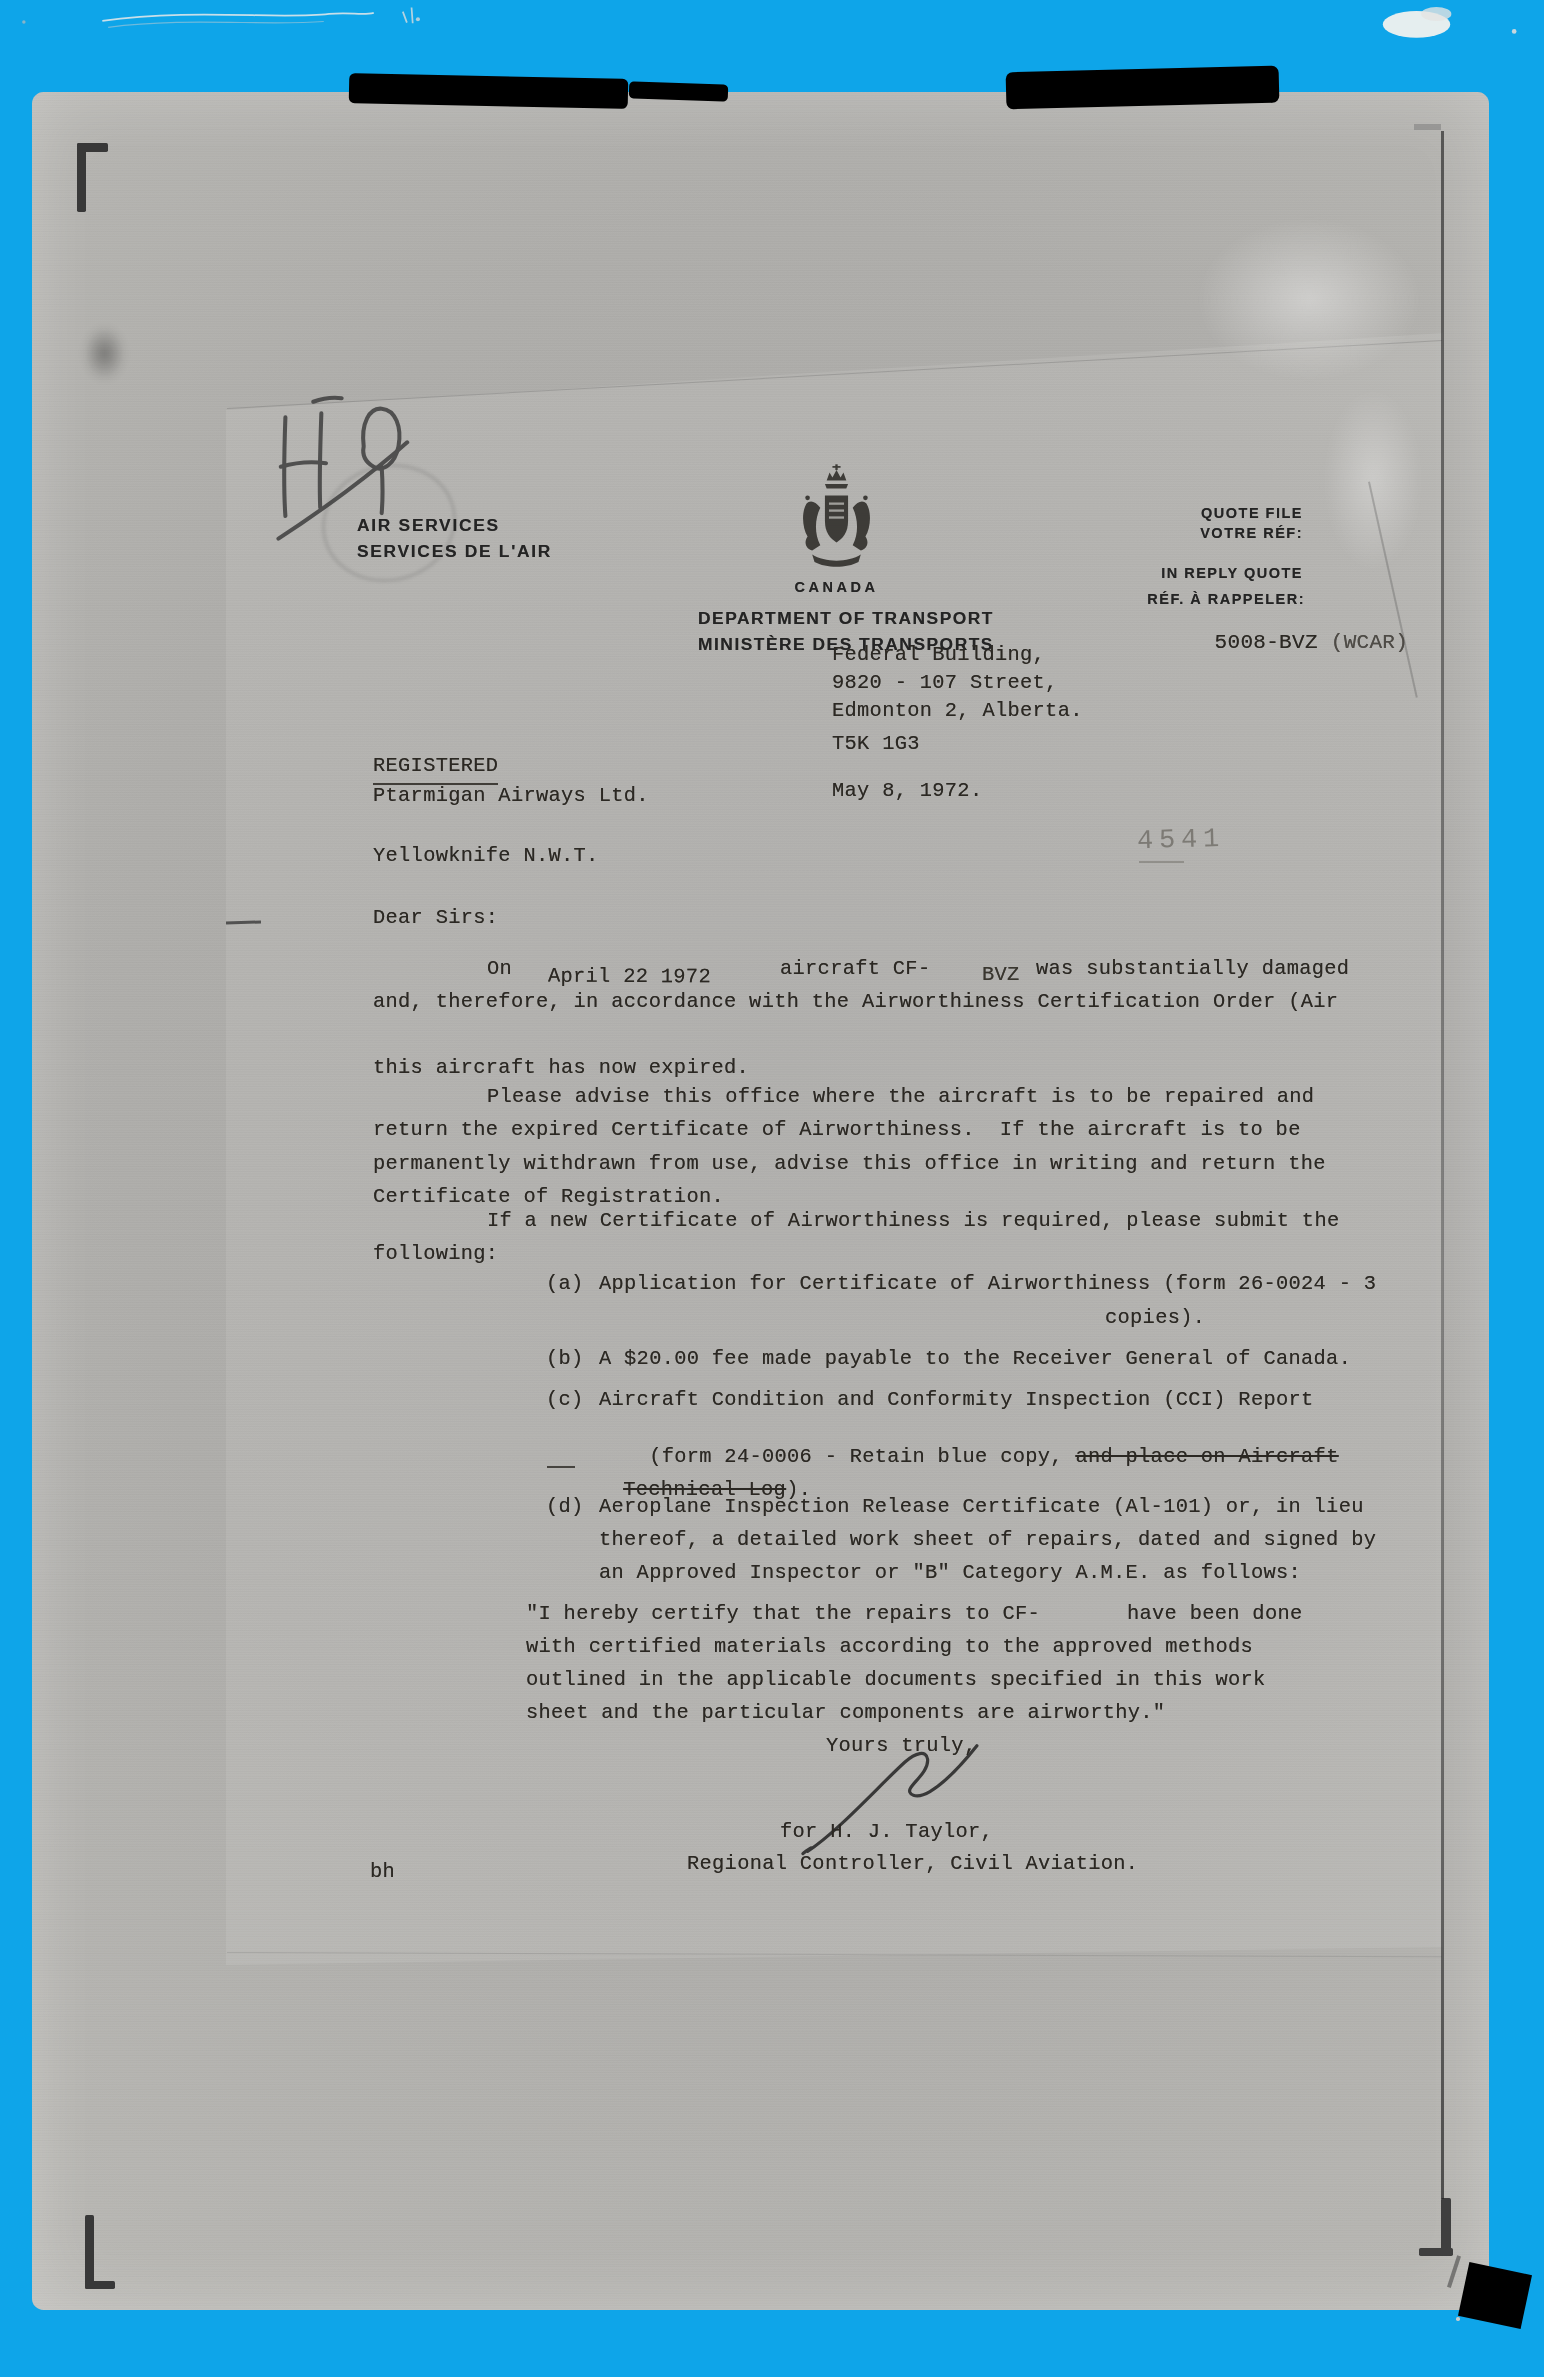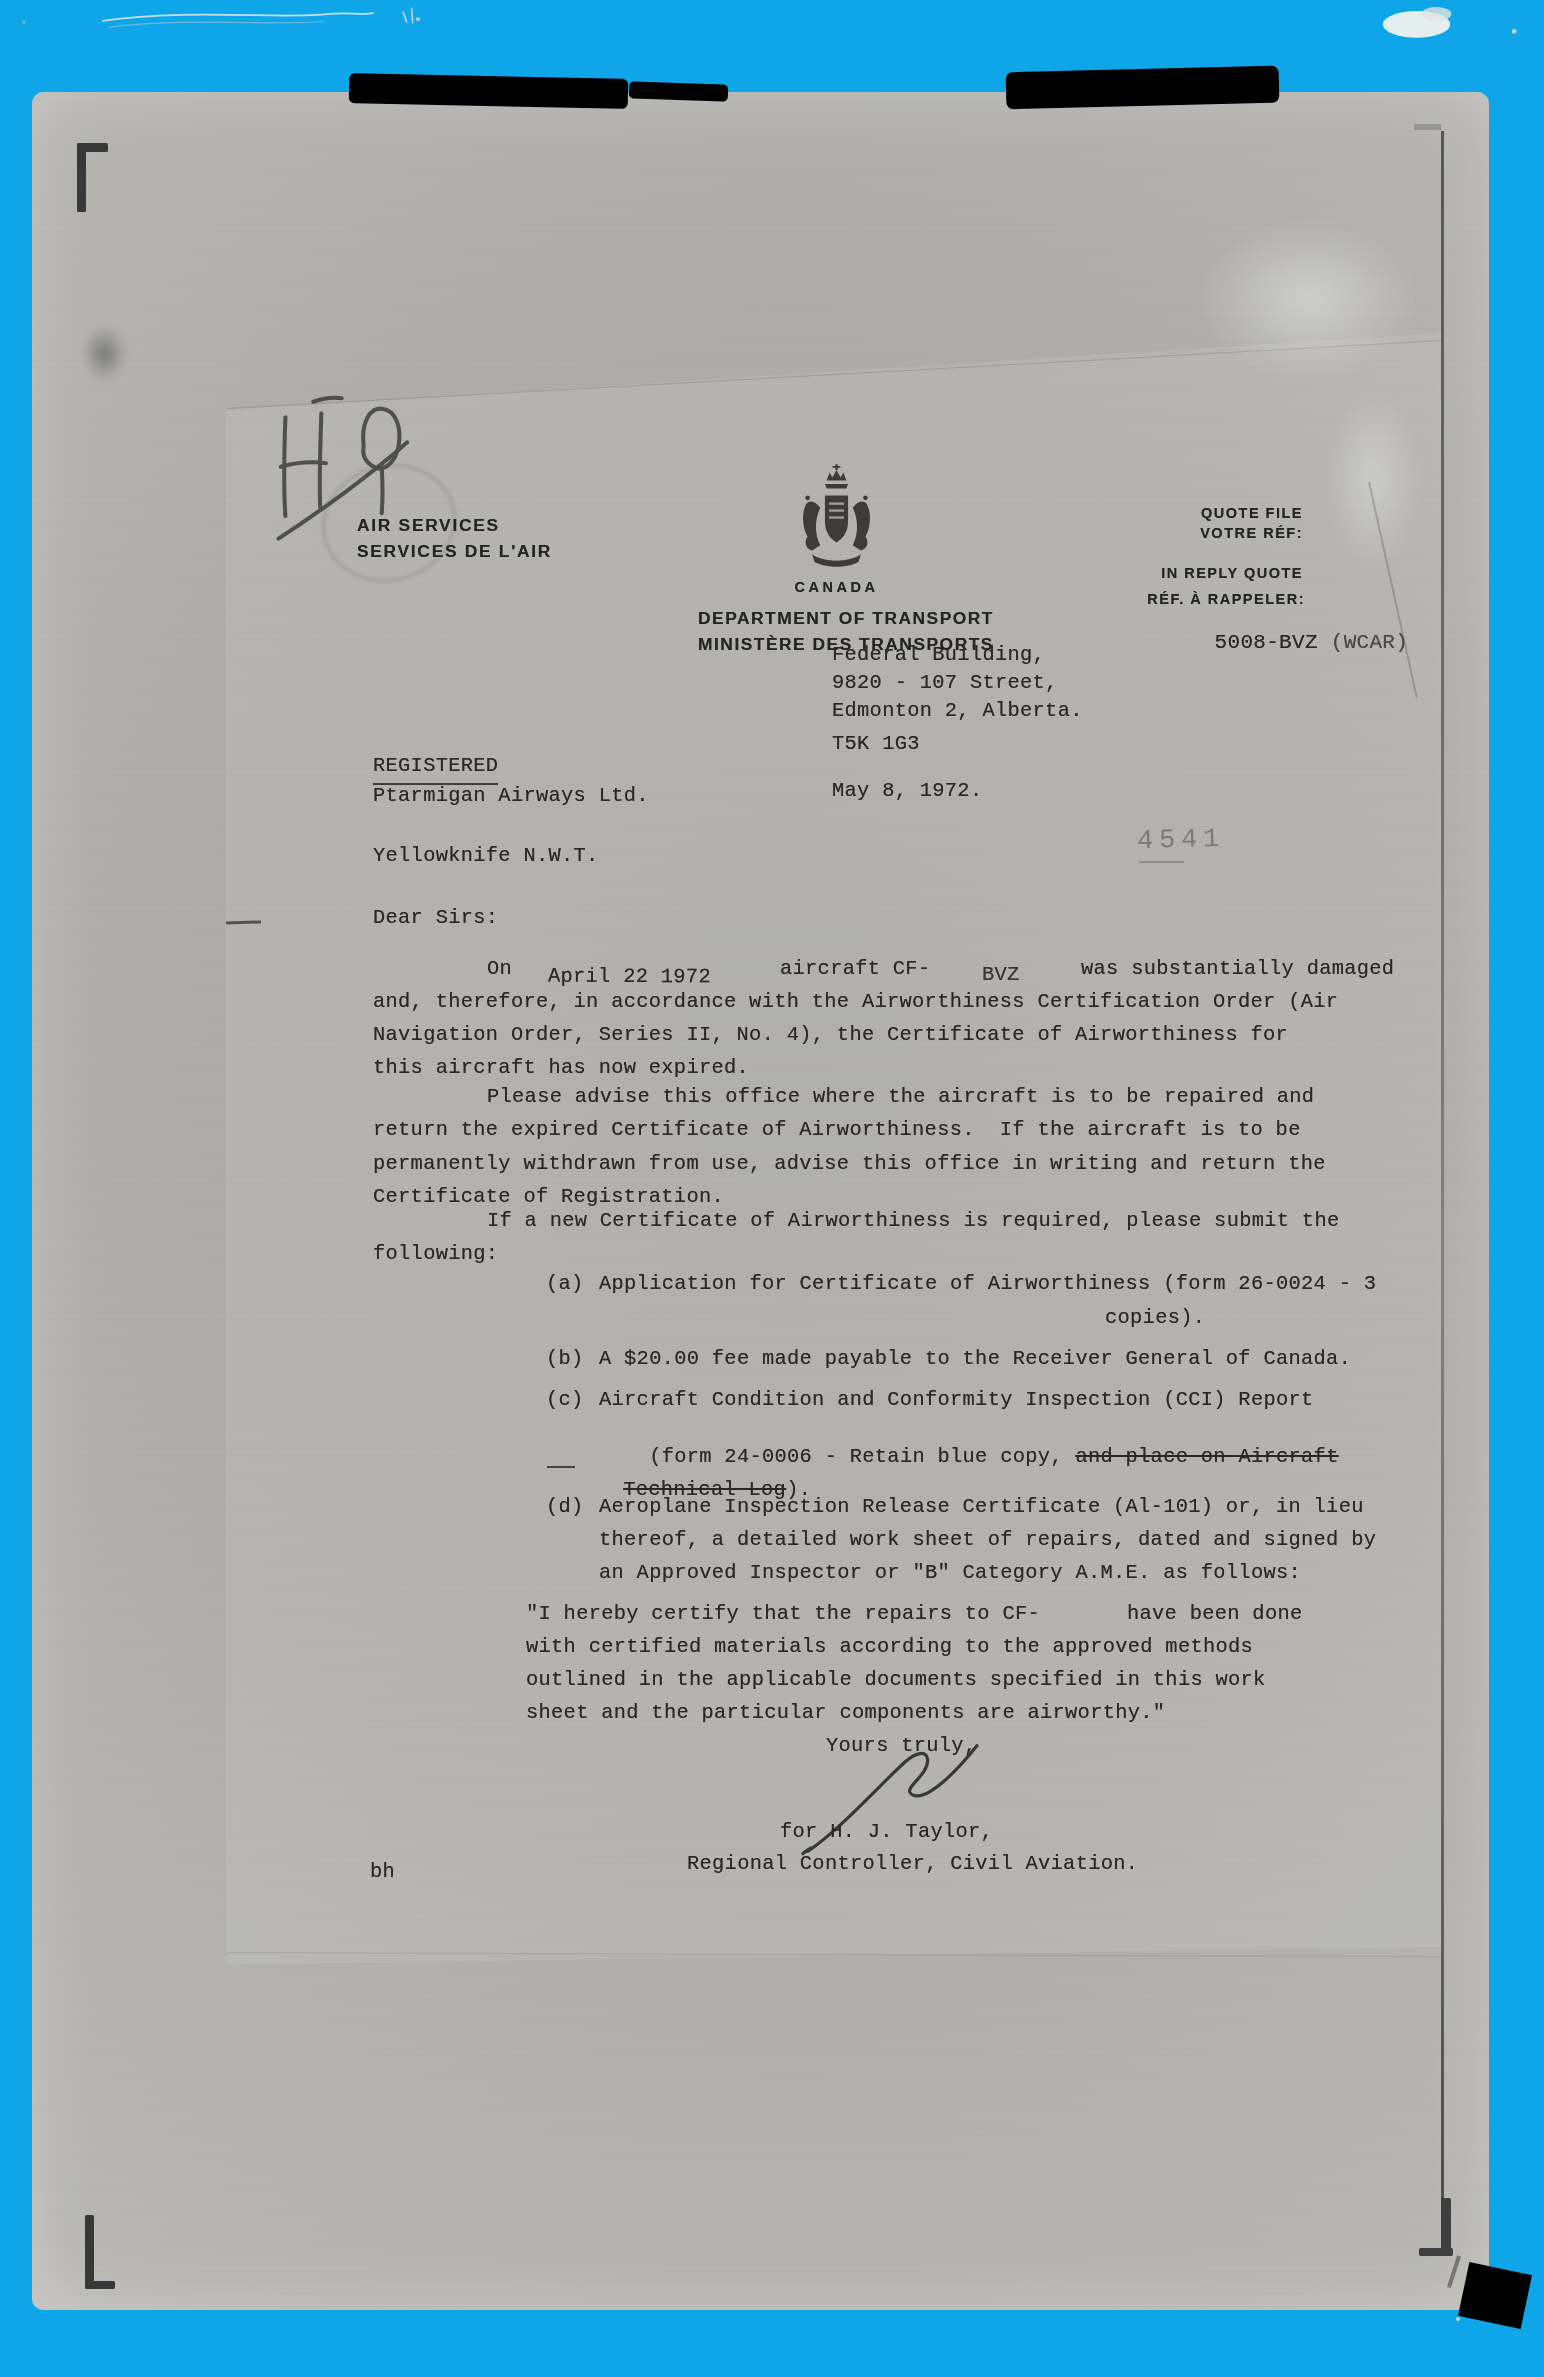--- a/index.html
+++ b/index.html
@@ -158,23 +158,22 @@
   <div style="position:absolute;left:1139px;top:861px;width:45px;height:2.3px;background:rgba(80,77,70,0.35);"></div>
 
   <div style="position:absolute;left:226px;top:921px;width:35px;height:2.9px;background:rgba(50,50,50,0.75);transform:rotate(-2deg);"></div>
 
   <div class="t" style="left:373px;top:906px;">Dear Sirs:</div>
 
   <div class="t" style="left:487px;top:957px;">On</div>
   <div class="t" style="left:548px;top:965px;transform:rotate(0.3deg);">April 22 1972</div>
   <div class="t" style="left:780px;top:957px;">aircraft CF-</div>
   <div class="t" style="left:982px;top:963px;color:#39362f;">BVZ</div>
-  <div class="t" style="left:1036px;top:957px;margin-left:45px;">was substantially damaged</div>
+  <div class="t" style="left:1036px;top:957px;">was substantially damaged</div>
   <div class="t" style="left:373px;top:990px;">and, therefore, in accordance with the Airworthiness Certification Order (Air</div>
-  <div class="t" style="left:373px;top:1023px;">Navigation Order, Series II, No. 4), the Certificate of Airworthiness for</div>
   <div class="t" style="left:373px;top:1056px;">this aircraft has now expired.</div>
 
   <div class="t" style="left:487px;top:1085px;">Please advise this office where the aircraft is to be repaired and</div>
   <div class="t" style="left:373px;top:1118px;">return the expired Certificate of Airworthiness.  If the aircraft is to be</div>
   <div class="t" style="left:373px;top:1152px;">permanently withdrawn from use, advise this office in writing and return the</div>
   <div class="t" style="left:373px;top:1185px;">Certificate of Registration.</div>
 
   <div class="t" style="left:487px;top:1209px;">If a new Certificate of Airworthiness is required, please submit the</div>
   <div class="t" style="left:373px;top:1242px;">following:</div>
 

